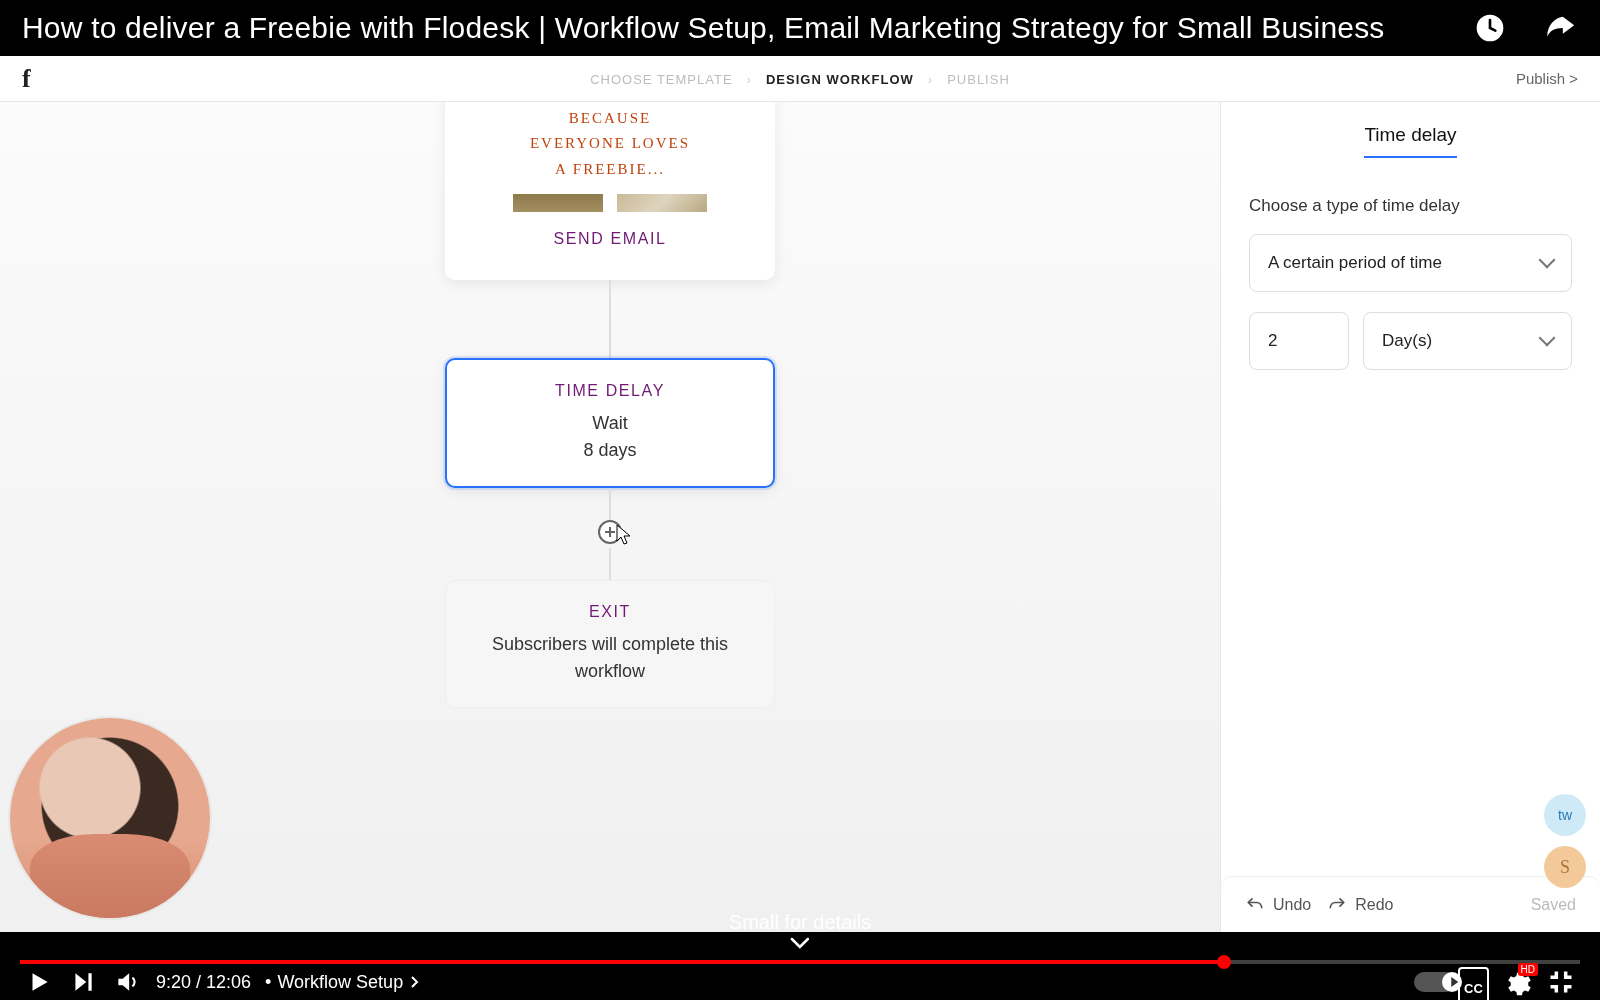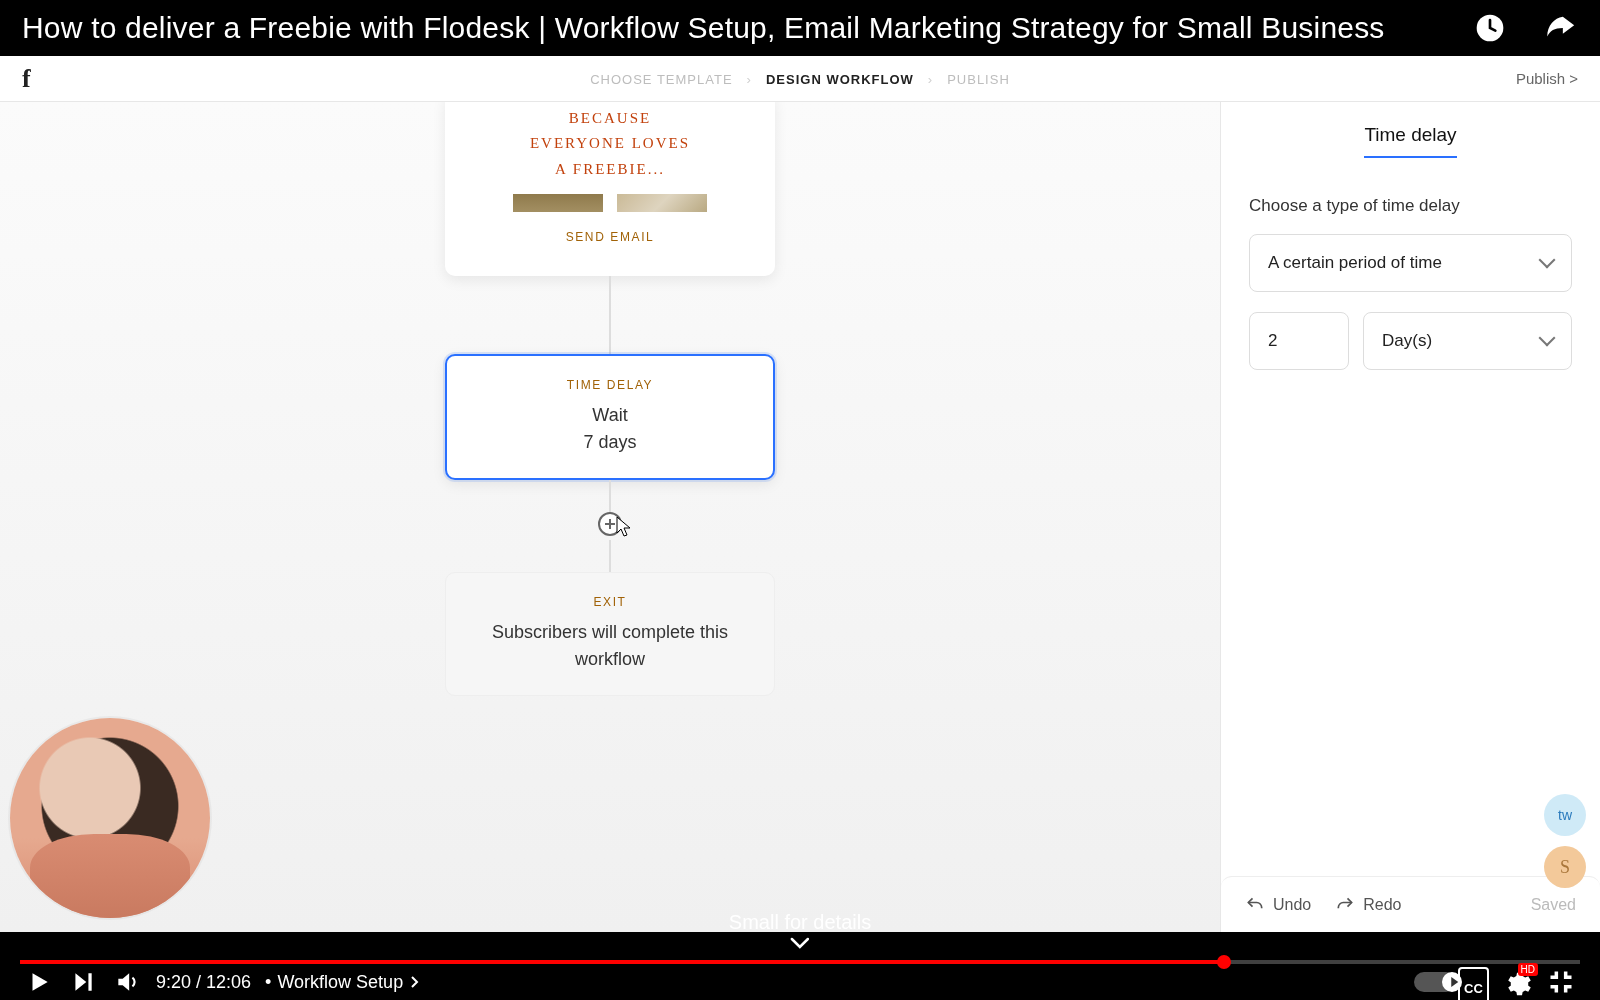--- a/index.html
+++ b/index.html
@@ -58,21 +58,21 @@
   .canvas {
     position:absolute; left:0; right:380px; top:0; bottom:0;
     background: linear-gradient(#fbfbfb,#f0f0f0);
     overflow:hidden;
   }
   .flow { width: 330px; margin: 0 auto; position:relative; top: -10px; }
   .card {
     background:#fff; border-radius: 10px; box-shadow: 0 4px 14px rgba(0,0,0,0.08);
     padding: 22px 26px; text-align:center;
   }
-  .card .cap { font-size:12px; letter-spacing:1.6px; color:#a16207; text-transform:uppercase; margin-bottom: 10px;}
+  .card .cap { font-size:16px; letter-spacing:1.6px; color:#701a75; text-transform:uppercase; margin-bottom: 10px;}
   .card .body { font-size:18px; color:#333; line-height:1.5;}
   .card.selected { border: 2px solid #2a70ff; box-shadow: 0 0 0 2px rgba(42,112,255,.15), 0 4px 14px rgba(0,0,0,0.08);}
   .card.exit { background:#f6f6f6; box-shadow:none; border:1px solid #eee;}
   .email-card { padding-top: 0; overflow:hidden;}
   .email-preview {
     height: 120px;
     display:flex; flex-direction:column; justify-content:flex-end; align-items:center;
     font-family: Georgia, 'Times New Roman', serif; color:#c2410c; letter-spacing: 2px;
     text-transform: uppercase; font-size: 15px; line-height:1.7;
   }
@@ -105,21 +105,21 @@
     width:100%; height:58px; border:1px solid #ddd; border-radius:8px;
     padding: 12px 18px; font-size:17px; color:#222; display:flex; align-items:center; justify-content:space-between;
     background:#fff;
   }
   .fd-row { display:flex; gap:14px; margin-top:20px;}
   .fd-row .fd-input{ width: 100px; }
   .fd-row .fd-select{ flex:1;}
   .chev { width:12px; height:12px; border-right:2px solid #777; border-bottom:2px solid #777; transform: rotate(45deg); margin-top:-6px;}
   .side-footer {
     margin-top:auto; height:56px; border-top:1px solid #eee;
-    display:flex; align-items:center; padding: 0 24px; gap: 24px; color:#555; font-size:16px;border-radius:11px;
+    display:flex; align-items:center; padding: 0 24px; gap: 16px; color:#555; font-size:16px;border-radius:11px;
   }
   .side-footer .undo, .side-footer .redo { display:flex; align-items:center; gap:8px;}
   .side-footer .saved { margin-left:auto; color:#bbb; }
   
   .presenter {
     position:absolute; left: 10px; bottom: 14px; width: 200px; height:200px; border-radius:50%;
     overflow:hidden; z-index:30; box-shadow: 0 0 0 2px rgba(0,0,0,.04);
     background: radial-gradient(circle at 40% 35%, #e9c9b5 0 28%, transparent 29%),
                 radial-gradient(circle at 50% 44%, #3a2a22 0 45%, transparent 46%),
                 linear-gradient(#e6a98f 60%, #d98c72);
@@ -209,21 +209,21 @@
           <div style="height:18px"></div>
           <div class="cap">SEND EMAIL</div>
         </div>
 
         <div class="connector"></div>
 
         <div class="card selected">
           <div class="cap">TIME DELAY</div>
           <div class="body">
             <div>Wait</div>
-            <div>7 days</div>
+            <div>8 days</div>
           </div>
         </div>
 
         <div class="connector" style="height:32px"></div>
         <div style="position:relative; height:28px;">
           <div class="add-step"></div>
           <svg class="cursor-svg" width="20" height="22" style="top:4px">
             <path d="M1 1 L1 17 L5 13 L8 20 L11 19 L8 12 L14 12 Z" fill="#fff" stroke="#000" stroke-width="1"></path>
           </svg>
         </div>

